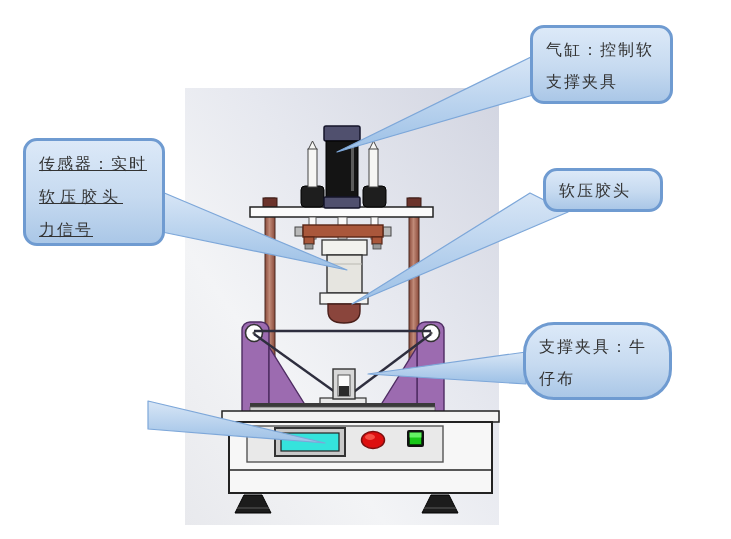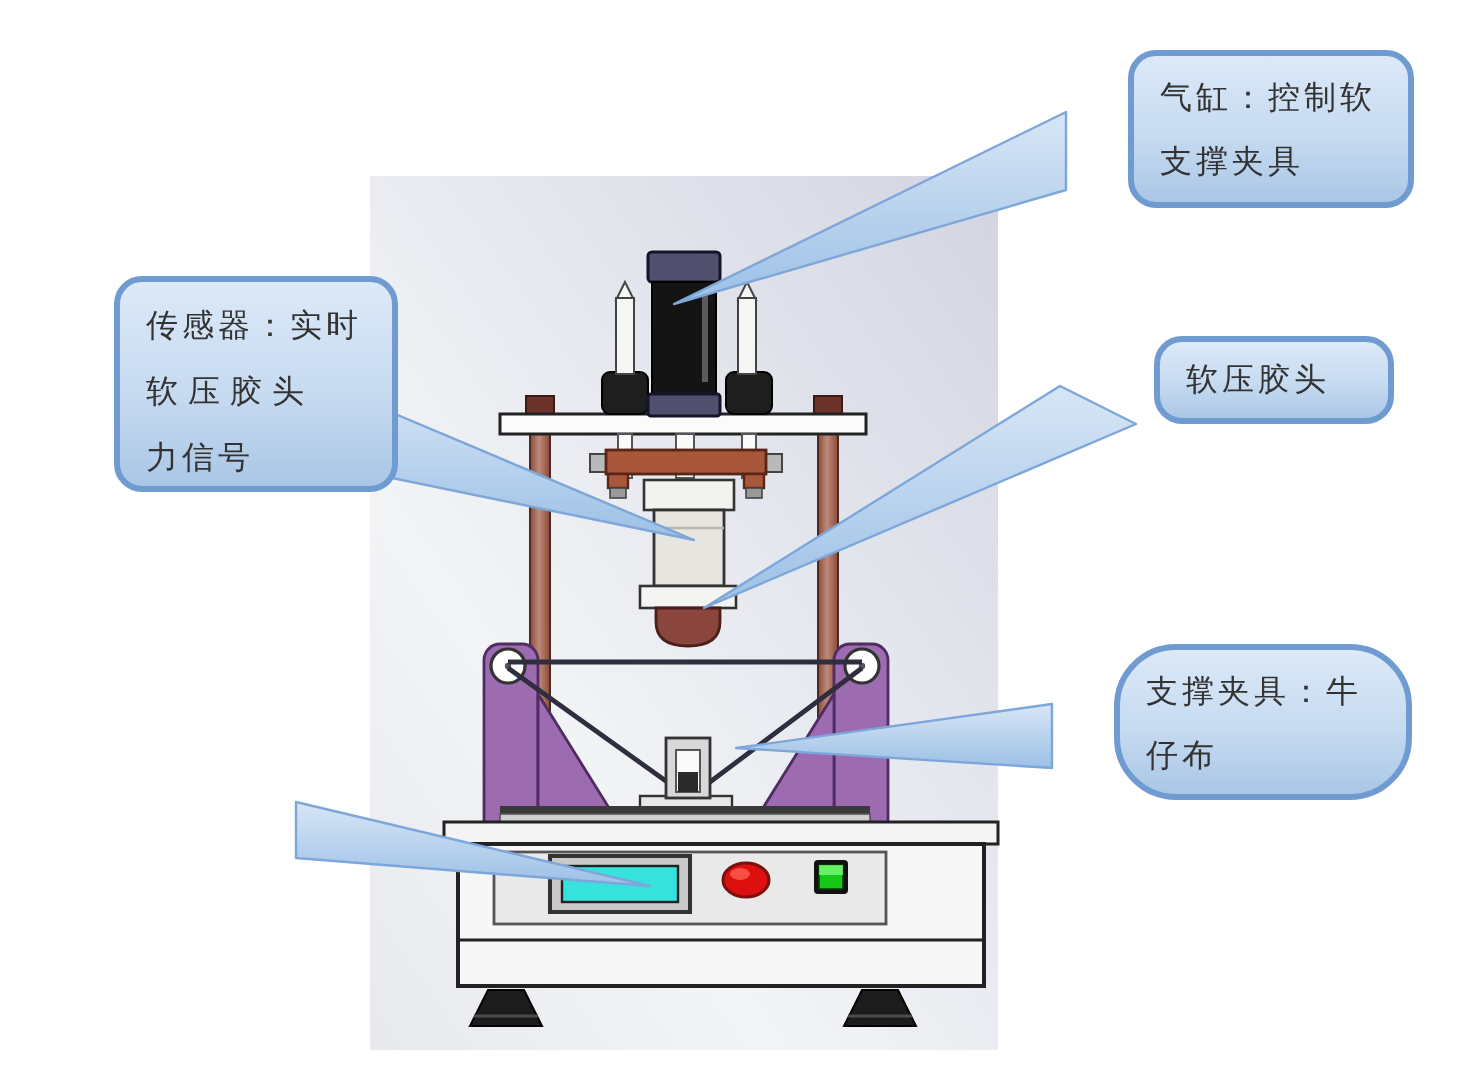--- a/index.html
+++ b/index.html
@@ -11,25 +11,24 @@
     position:absolute;left:185px;top:88px;width:314px;height:437px;
     background:linear-gradient(to bottom left,#d2d5e1 0%,#e6e8ef 40%,#f3f4f6 68%,#e8e9ed 100%);
   }
   .machine-svg{position:absolute;left:0;top:0;width:731px;height:539px;}
   .callout{
     position:absolute;box-sizing:border-box;
     border:3px solid #6f9bd1;border-radius:14px;
     background:linear-gradient(180deg,#dce9f8 0%,#c6daf0 55%,#aac7e7 100%);
     color:#333333;font-size:16px;letter-spacing:2px;
     padding:6px 17px 0 13px;
-    margin-left:34px;
   }
   .callout .line{white-space:nowrap;}
   .co-cylinder .line{line-height:32px;}
-  .co-sensor  .line{line-height:33px;}
+  .co-sensor  .line{line-height:33px;text-decoration:underline;}
   .co-sensor  .line:nth-child(2){letter-spacing:5px;}
   .co-head    .line{line-height:27px;}
   .co-fixture .line{line-height:32px;}
   .co-hmi     .line{line-height:27px;}
 </style>
 </head>
 <body>
 
 <div class="stage">
 

